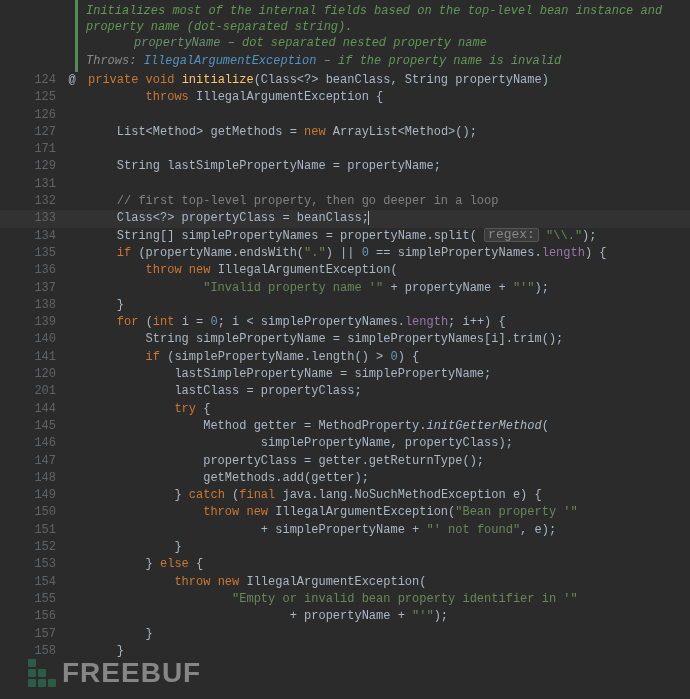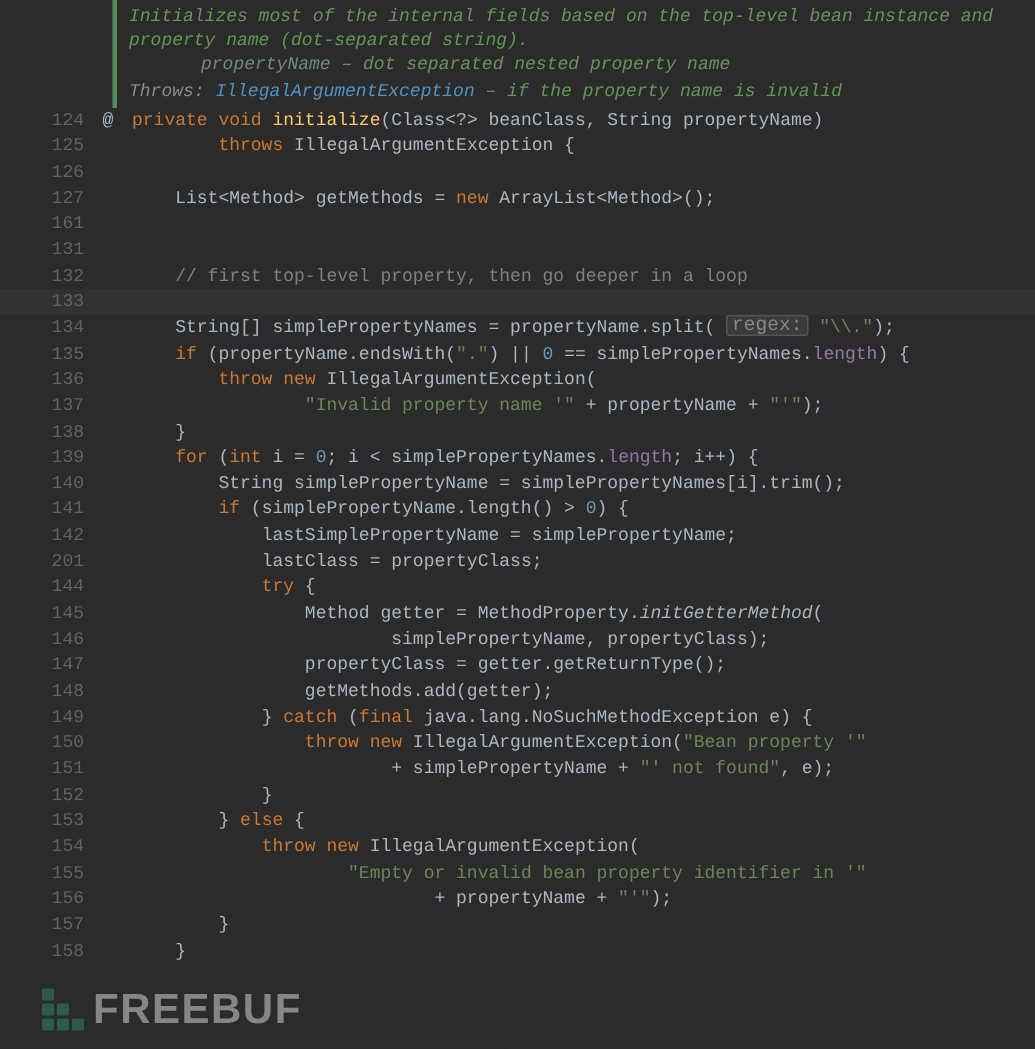--- a/index.html
+++ b/index.html
@@ -116,33 +116,34 @@
     <span> </span>
     <span>– if the property name is invalid</span>
   </div>
 </div>
 
 <div id="code">
       <div class="code-line"><div class="gutter-col">124</div><div class="change-col">@</div><div class="code-content"><span class="kw">private </span><span class="kw">void </span><span class="mth">initialize</span><span>(Class&lt;?&gt; beanClass, String propertyName)</span></div></div>
       <div class="code-line"><div class="gutter-col">125</div><div class="change-col"></div><div class="code-content">        <span class="kw">throws </span><span>IllegalArgumentException {</span></div></div>
       <div class="code-line"><div class="gutter-col">126</div><div class="change-col"></div><div class="code-content"></div></div>
       <div class="code-line"><div class="gutter-col">127</div><div class="change-col"></div><div class="code-content">    <span>List&lt;Method&gt; getMethods = </span><span class="kw">new </span><span>ArrayList&lt;Method&gt;();</span></div></div>
-      <div class="code-line"><div class="gutter-col">161</div><div class="change-col"></div><div class="code-content"></div></div>
+      <div class="code-line"><div class="gutter-col">171</div><div class="change-col"></div><div class="code-content"></div></div>
+      <div class="code-line"><div class="gutter-col">129</div><div class="change-col"></div><div class="code-content">    <span>String lastSimplePropertyName = propertyName;</span></div></div>
       <div class="code-line"><div class="gutter-col">131</div><div class="change-col"></div><div class="code-content"></div></div>
       <div class="code-line"><div class="gutter-col">132</div><div class="change-col"></div><div class="code-content">    <span class="cmt">// first top-level property, then go deeper in a loop</span></div></div>
-      <div class="code-line hl"><div class="gutter-col">133</div><div class="change-col"></div></div>
+      <div class="code-line hl"><div class="gutter-col">133</div><div class="change-col"></div><div class="code-content">    <span>Class&lt;?&gt; propertyClass = beanClass;</span><span class="caret"></span></div></div>
       <div class="code-line"><div class="gutter-col">134</div><div class="change-col"></div><div class="code-content">    <span>String[] simplePropertyNames = propertyName.split( </span><span class="regex-box">regex:</span><span> </span><span class="str">"</span><span class="str">\\.</span><span class="str">"</span><span>);</span></div></div>
       <div class="code-line"><div class="gutter-col">135</div><div class="change-col"></div><div class="code-content">    <span class="kw">if </span><span>(propertyName.endsWith(</span><span class="str">"."</span><span>) || </span><span class="num">0</span><span> == simplePropertyNames.</span><span class="fld">length</span><span>) {</span></div></div>
       <div class="code-line"><div class="gutter-col">136</div><div class="change-col"></div><div class="code-content">        <span class="kw">throw new </span><span>IllegalArgumentException(</span></div></div>
       <div class="code-line"><div class="gutter-col">137</div><div class="change-col"></div><div class="code-content">                <span class="str">"Invalid property name '"</span><span> + propertyName + </span><span class="str">"'"</span><span>);</span></div></div>
       <div class="code-line"><div class="gutter-col">138</div><div class="change-col"></div><div class="code-content">    <span>}</span></div></div>
       <div class="code-line"><div class="gutter-col">139</div><div class="change-col"></div><div class="code-content">    <span class="kw">for </span><span>(</span><span class="kw">int </span><span>i = </span><span class="num">0</span><span>; i &lt; simplePropertyNames.</span><span class="fld">length</span><span>; i++) {</span></div></div>
       <div class="code-line"><div class="gutter-col">140</div><div class="change-col"></div><div class="code-content">        <span>String simplePropertyName = simplePropertyNames[i].trim();</span></div></div>
       <div class="code-line"><div class="gutter-col">141</div><div class="change-col"></div><div class="code-content">        <span class="kw">if </span><span>(simplePropertyName.length() &gt; </span><span class="num">0</span><span>) {</span></div></div>
-      <div class="code-line"><div class="gutter-col">142</div><div class="change-col"></div><div class="code-content">            <span>lastSimplePropertyName = simplePropertyName;</span></div></div>
+      <div class="code-line"><div class="gutter-col">120</div><div class="change-col"></div><div class="code-content">            <span>lastSimplePropertyName = simplePropertyName;</span></div></div>
       <div class="code-line"><div class="gutter-col">201</div><div class="change-col"></div><div class="code-content">            <span>lastClass = propertyClass;</span></div></div>
       <div class="code-line"><div class="gutter-col">144</div><div class="change-col"></div><div class="code-content">            <span class="kw">try </span><span>{</span></div></div>
       <div class="code-line"><div class="gutter-col">145</div><div class="change-col"></div><div class="code-content">                <span>Method getter = MethodProperty.</span><span class="ital">initGetterMethod</span><span>(</span></div></div>
       <div class="code-line"><div class="gutter-col">146</div><div class="change-col"></div><div class="code-content">                        <span>simplePropertyName, propertyClass);</span></div></div>
       <div class="code-line"><div class="gutter-col">147</div><div class="change-col"></div><div class="code-content">                <span>propertyClass = getter.getReturnType();</span></div></div>
       <div class="code-line"><div class="gutter-col">148</div><div class="change-col"></div><div class="code-content">                <span>getMethods.add(getter);</span></div></div>
       <div class="code-line"><div class="gutter-col">149</div><div class="change-col"></div><div class="code-content">            <span>} </span><span class="kw">catch </span><span>(</span><span class="kw">final </span><span>java.lang.NoSuchMethodException e) {</span></div></div>
       <div class="code-line"><div class="gutter-col">150</div><div class="change-col"></div><div class="code-content">                <span class="kw">throw new </span><span>IllegalArgumentException(</span><span class="str">"Bean property '"</span></div></div>
       <div class="code-line"><div class="gutter-col">151</div><div class="change-col"></div><div class="code-content">                        <span>+ simplePropertyName + </span><span class="str">"' not found"</span><span>, e);</span></div></div>
       <div class="code-line"><div class="gutter-col">152</div><div class="change-col"></div><div class="code-content">            <span>}</span></div></div>

